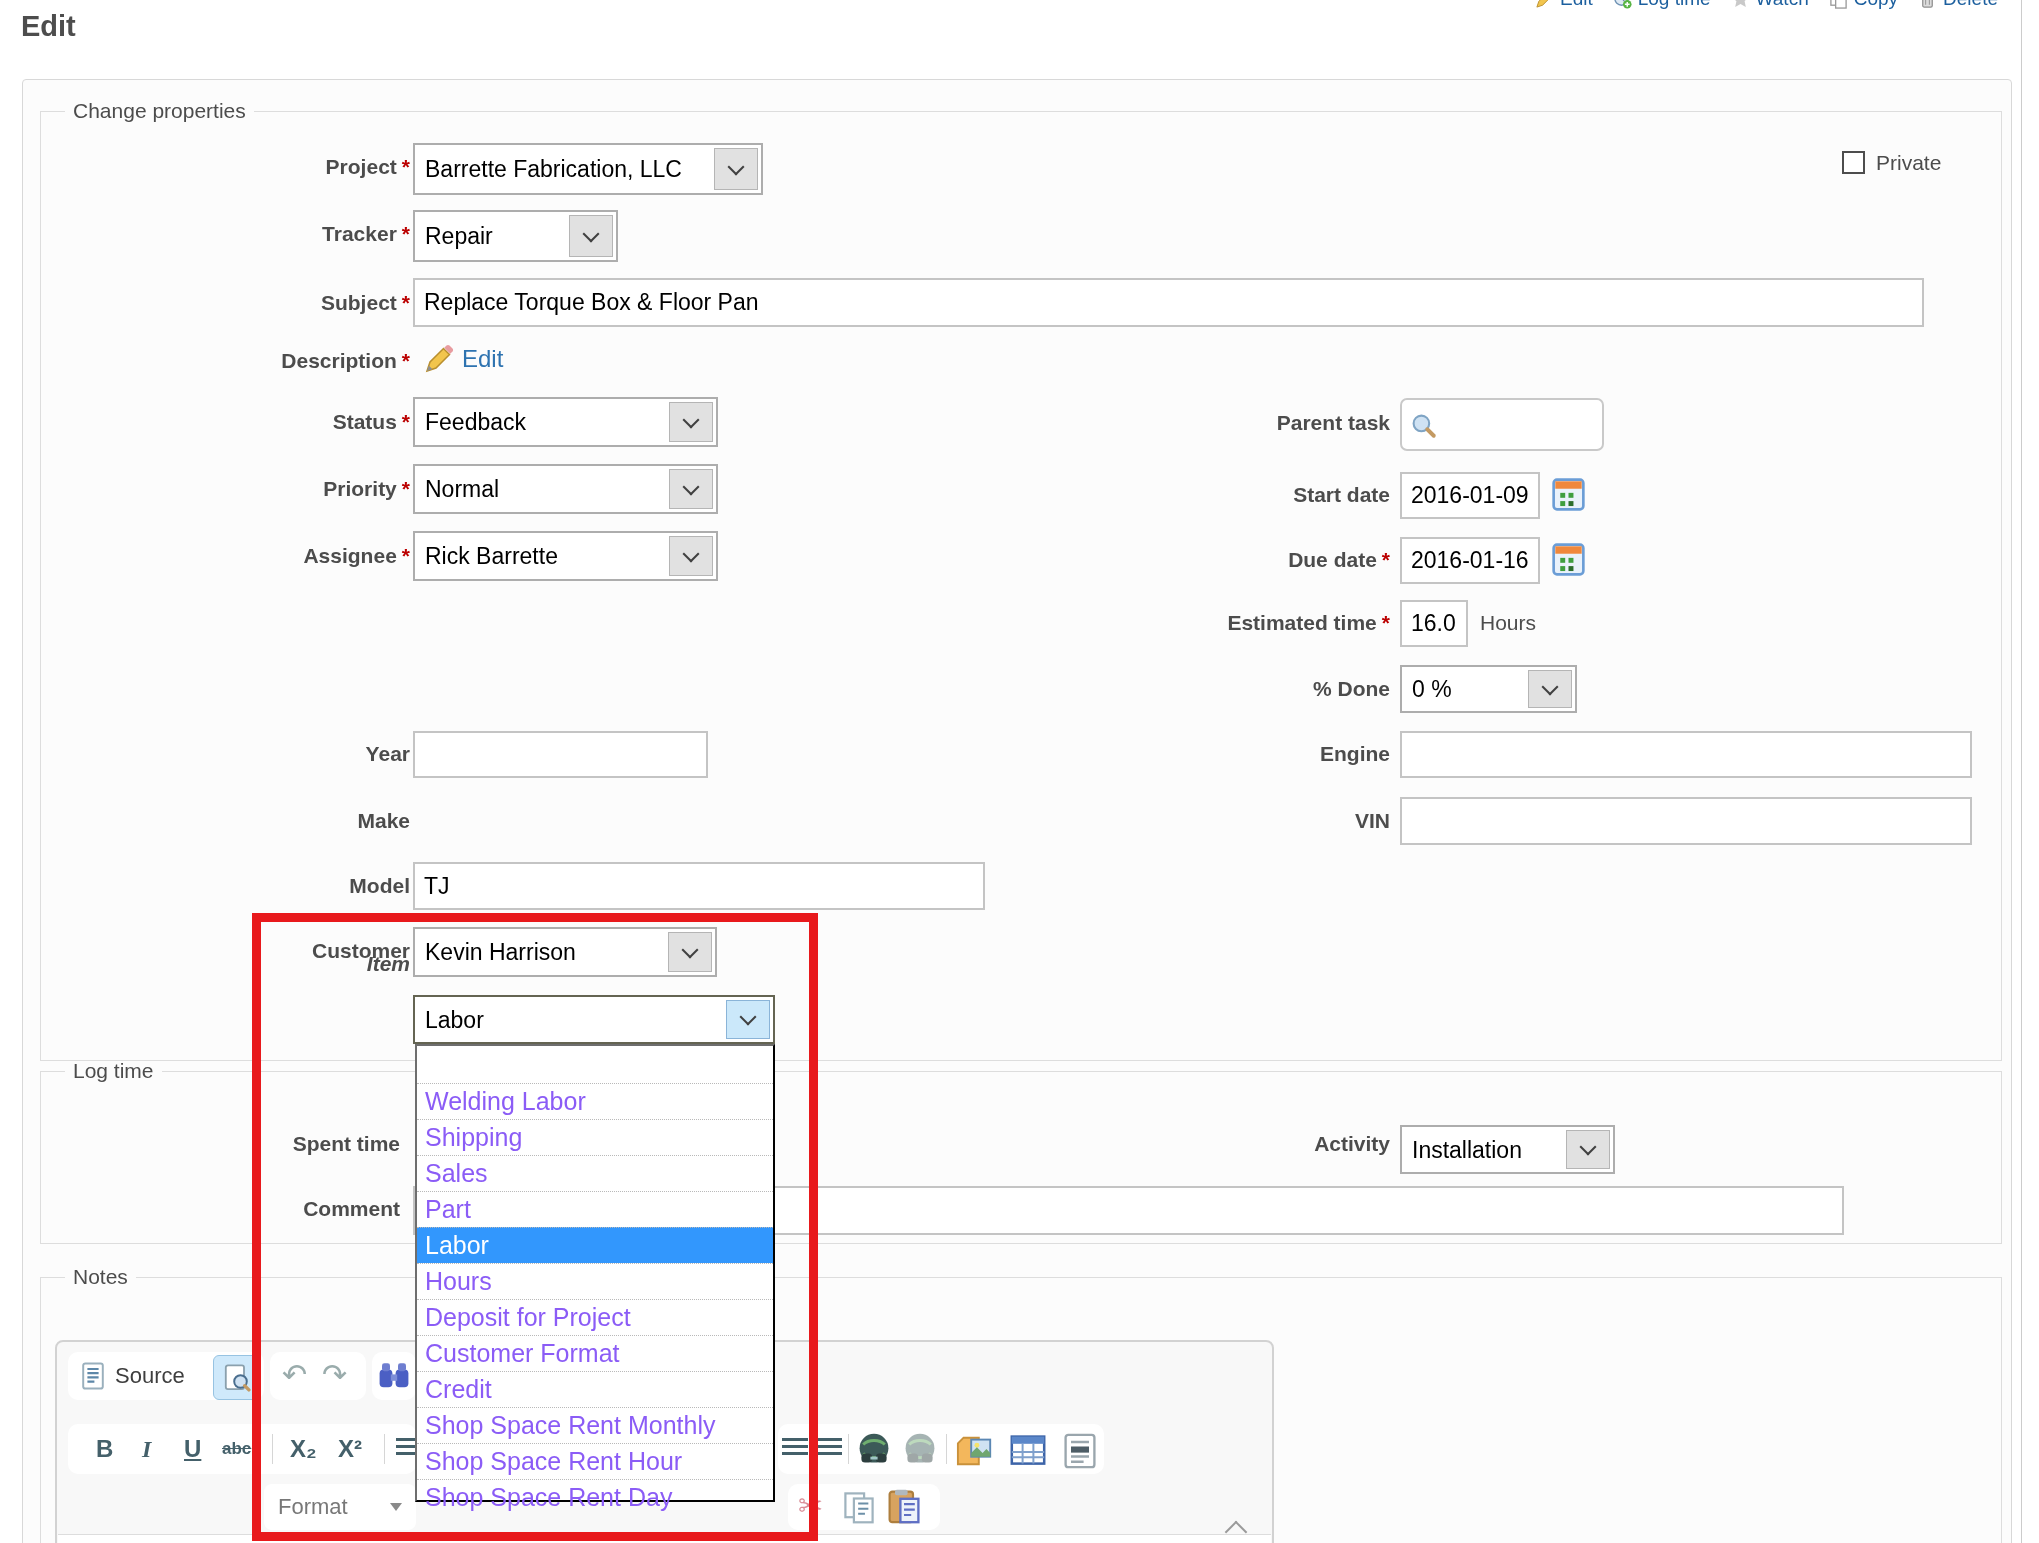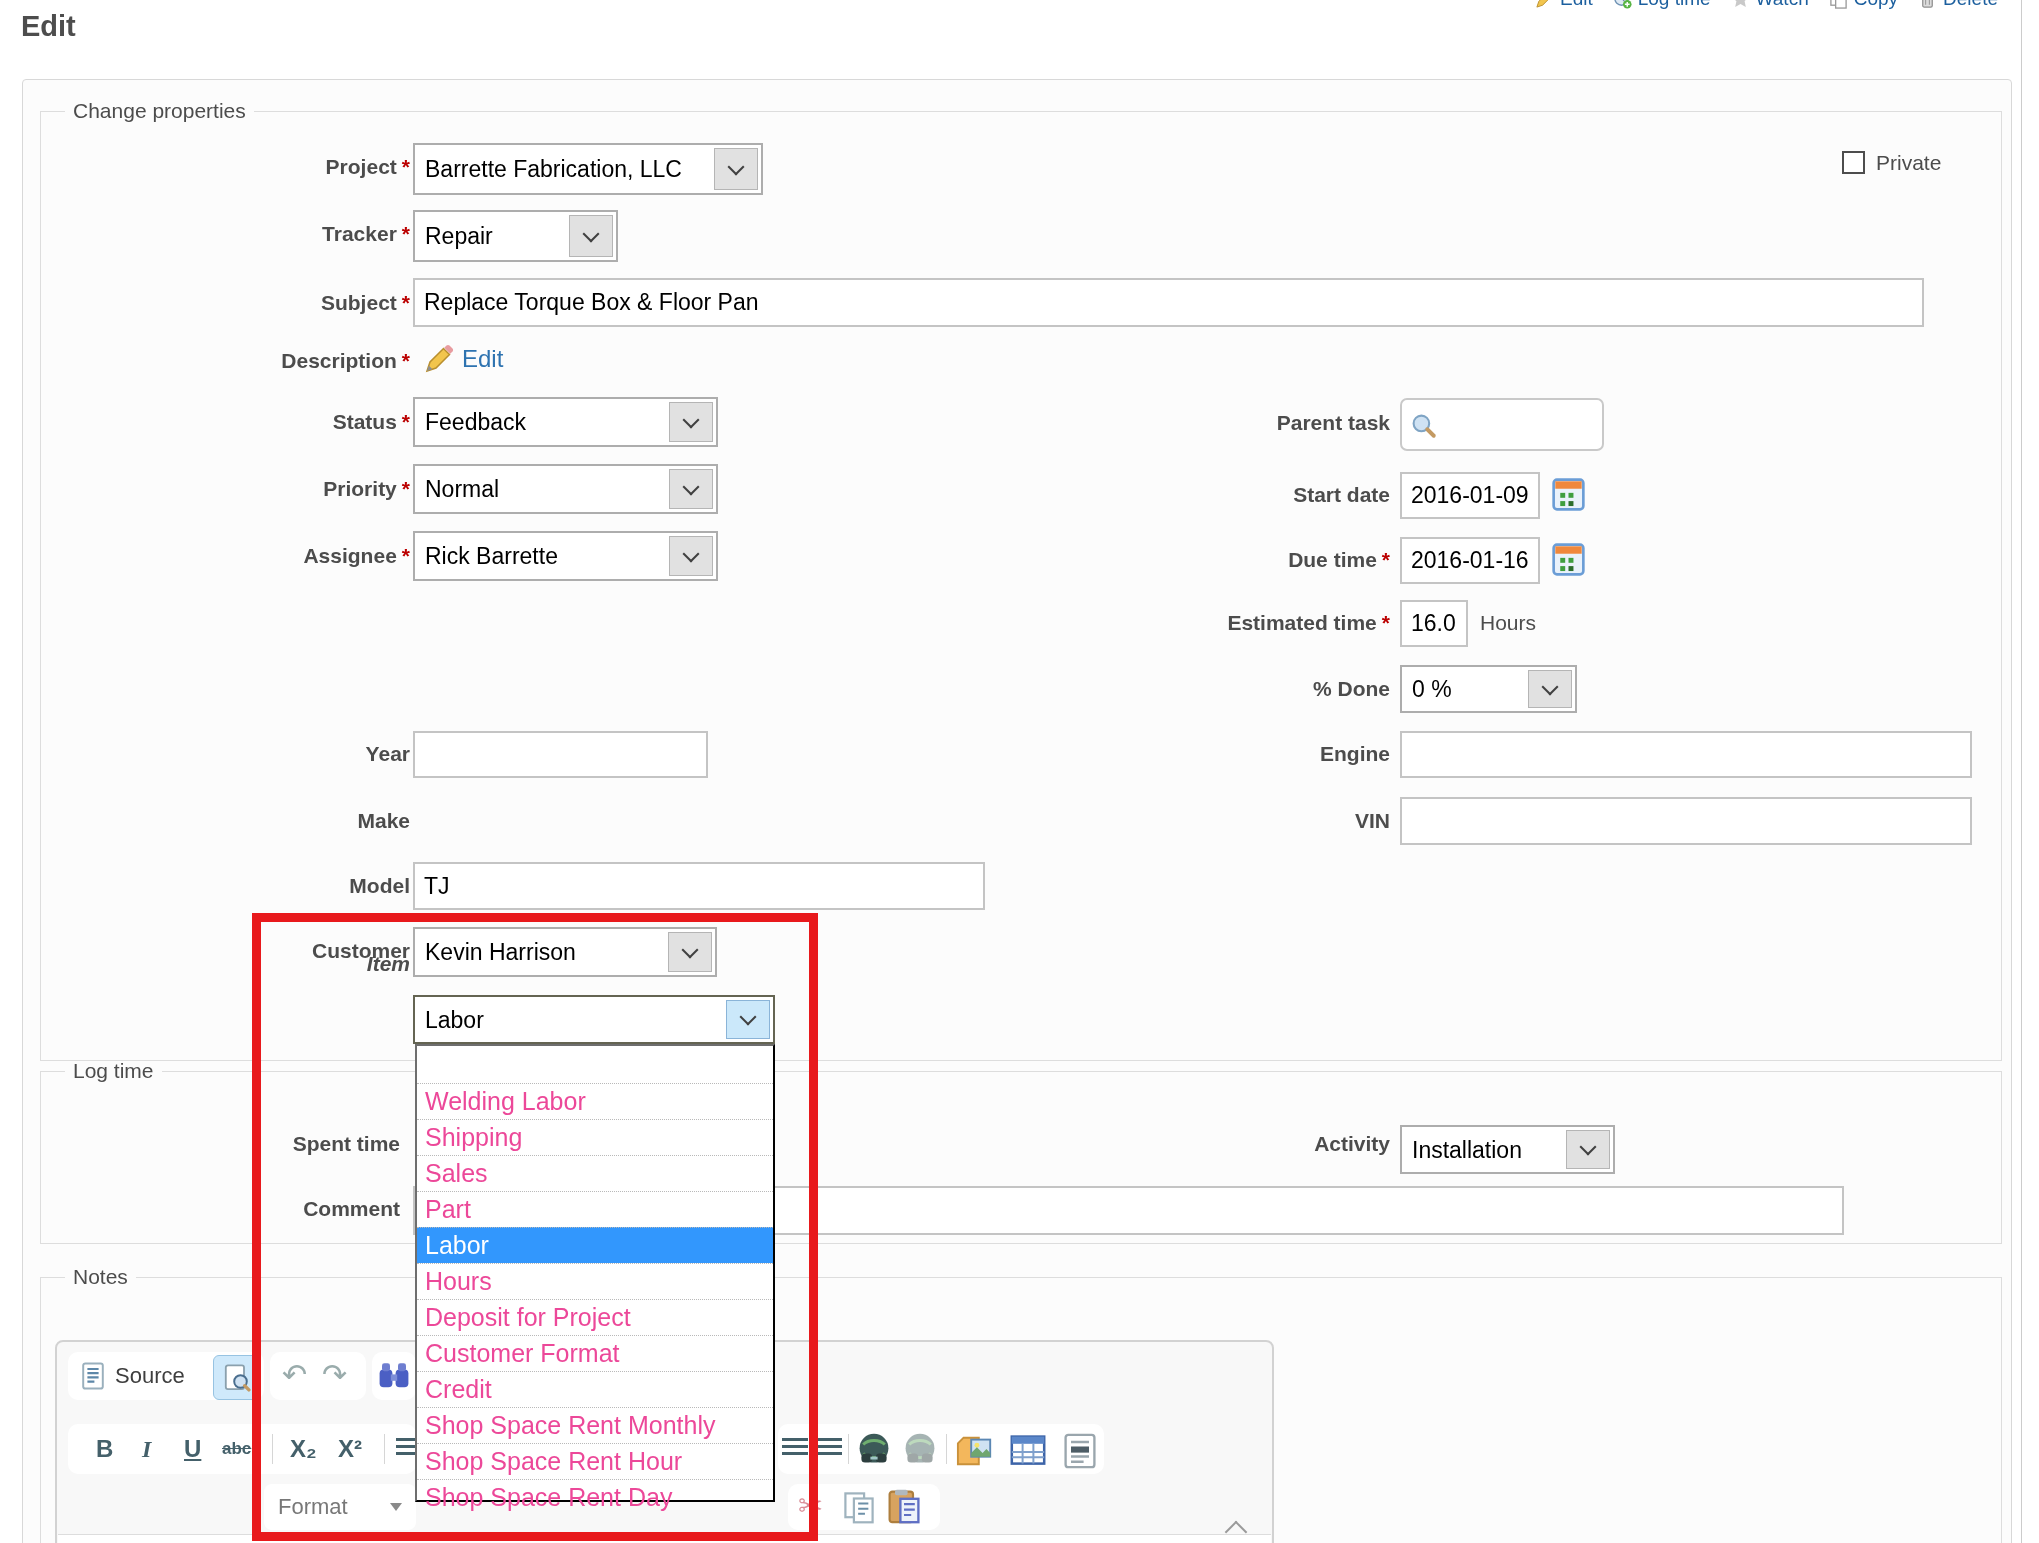--- a/index.html
+++ b/index.html
@@ -41,21 +41,21 @@
   
   .inp.rounded{border-radius:7px;border-color:#c9c9c9;}
   
   .cbox{position:absolute;width:23px;height:23px;background:#fff;border:2px solid #4d4d4d;box-sizing:border-box;}
   .cbox-label{position:absolute;font-size:21px;color:#4c4c4c;}
   
   .desc-link{position:absolute;display:flex;align-items:center;gap:8px;font-size:24px;color:#2e73b0;}
   
   .ddlist{position:absolute;left:415px;top:1044px;width:360px;height:458px;background:#fff;
           border:2px solid #6e6e6e;border-right-color:#000;border-bottom-color:#000;box-sizing:border-box;z-index:40;}
-  .ddopt{height:35px;line-height:35px;font-size:25px;padding-left:8px;color:#ec4899;white-space:nowrap;
+  .ddopt{height:35px;line-height:35px;font-size:25px;padding-left:8px;color:#8b5cf6;white-space:nowrap;
          overflow:hidden;border-top:1px dotted #b9b9b9;}
   .ddopt.blank{height:37px;border-top:none;}
   .ddopt.sel-opt{background:#3297fd;color:#fff;border-top:1px dotted #b9b9b9;}
   
   .red-annot{position:absolute;left:252px;top:913px;width:566px;height:628px;box-sizing:border-box;
              border:9px solid #e8191c;z-index:50;}
   
   .editor{position:absolute;left:55px;top:1340px;width:1219px;height:290px;background:#f8f8f8;
           border:2px solid #d2d2d2;border-radius:8px;box-sizing:border-box;}
   .tgroup{position:absolute;background:#fff;border-radius:10px;}
@@ -192,21 +192,21 @@
   </div>
   <div class="sel focused" style="left:413px;top:995px;width:362px;height:49px;">
     <span class="selval">Labor</span>
     <span class="selbtn">
         <i class="chev"></i>
       </span>
   </div>
 
   <div class="flabel rcol noreq" style="top:411px;"><span>Parent task</span></div>
   <div class="flabel rcol noreq" style="top:483px;"><span>Start date</span></div>
-  <div class="flabel rcol" style="top:548px;"><span>Due time</span><span class="req">*</span></div>
+  <div class="flabel rcol" style="top:548px;"><span>Due date</span><span class="req">*</span></div>
   <div class="flabel rcol" style="top:611px;"><span>Estimated time</span><span class="req">*</span></div>
   <div class="flabel rcol noreq" style="top:677px;"><span>% Done</span></div>
   <div class="flabel rcol noreq" style="top:742px;"><span>Engine</span></div>
   <div class="flabel rcol noreq" style="top:809px;"><span>VIN</span></div>
 
   <div class="inp rounded" style="left:1400px;top:398px;width:204px;height:53px;">
     <svg style="position:absolute;left:9px;top:13px;" width="26" height="26" viewBox="0 0 20 20">
         <circle cx="8" cy="8" r="6" fill="#cfe2f3" stroke="#7fa4c4" stroke-width="1.6"></circle>
         <path d="M12.5 12.5l5 5" stroke="#c49a62" stroke-width="3" stroke-linecap="round"></path>
       </svg>

